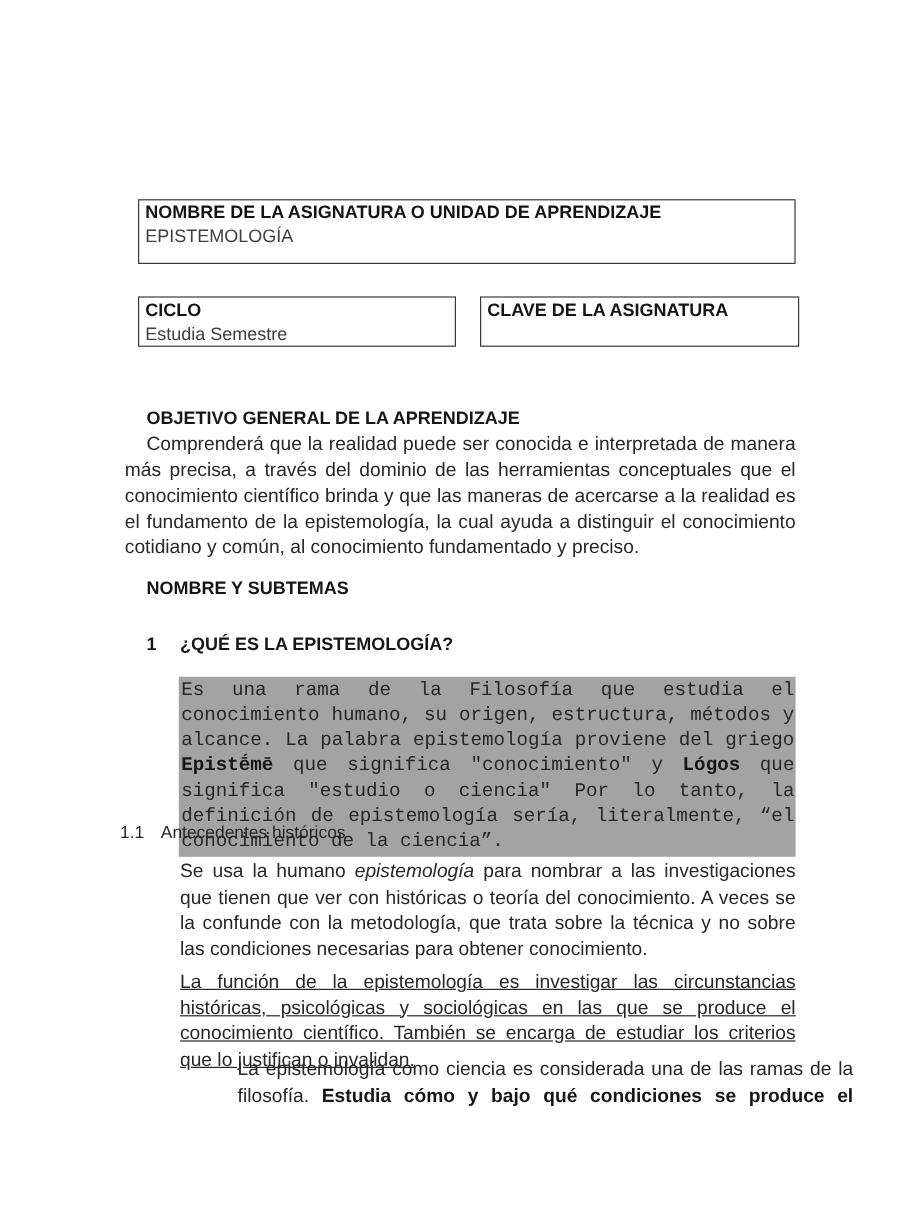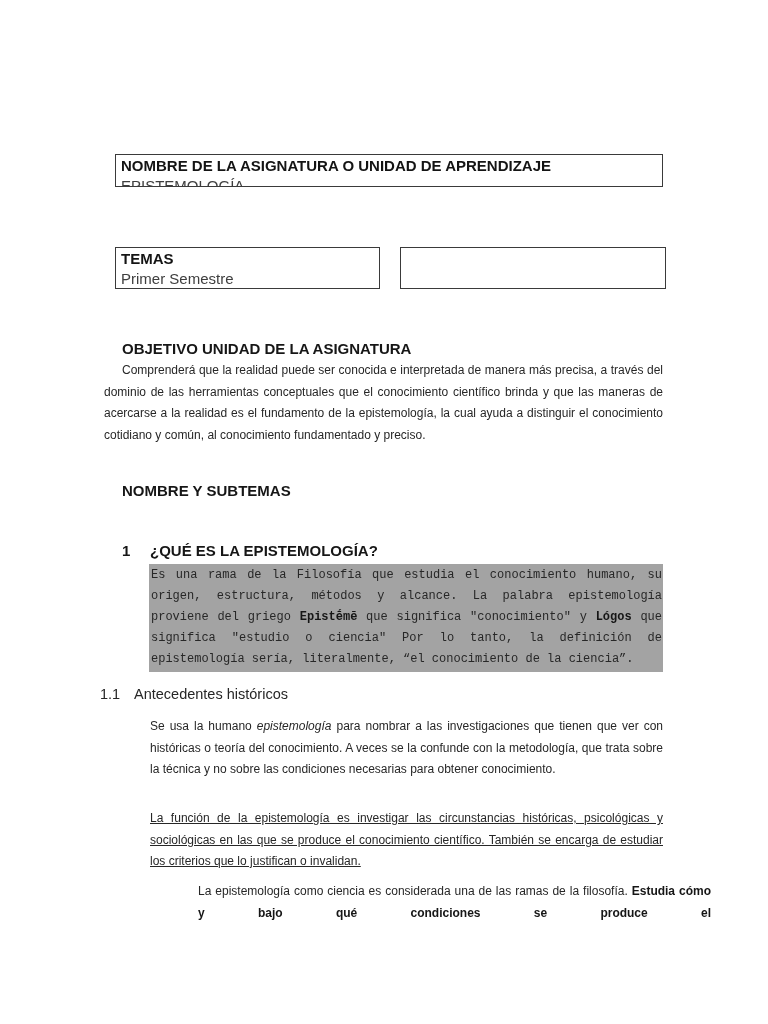--- a/index.html
+++ b/index.html
@@ -28,46 +28,46 @@
     line-height: 19.5px;
     color: #141414;
     white-space: nowrap;
   }
   .field-value {
     font-size: 15px;
     line-height: 19.5px;
     color: #3e3e3e;
     white-space: nowrap;
   }
-  .box-nombre { left: 115px; top: 154px; width: 548px; height: 33px; }
+  .box-nombre { left: 115px; top: 166px; width: 548px; height: 54px; }
   .box-ciclo  { left: 115px; top: 247px; width: 265px; height: 42px; }
   .box-clave  { left: 400px; top: 247px; width: 266px; height: 42px; }
 
   
   .h-section {
     position: absolute;
     font-weight: bold;
     font-size: 15px;
     line-height: 19px;
     color: #161616;
     white-space: nowrap;
   }
   .h-objetivo { left: 122px; top: 339px; }
   .h-temas    { left: 122px; top: 481px; }
 
   .topic-row { position: absolute; white-space: nowrap; }
-  .topic1-row { left: 122px; top: 529px; font-weight: bold; font-size: 15px; color: #161616; margin-top: 13px; }
+  .topic1-row { left: 122px; top: 529px; font-weight: bold; font-size: 15px; color: #161616; }
   .topic1-row .topic-num { display: inline-block; width: 28px; }
   .topic11-row { left: 100px; top: 686px; font-size: 14.5px; color: #262626; }
   .topic11-row .topic-num { display: inline-block; width: 34px; }
 
   
   .para {
     position: absolute;
-    font-size: 12px;
+    font-size: 16px;
     line-height: 21.5px;
     text-align: justify;
     color: #272727;
   }
   .para-objetivo { left: 104px; top: 360px; width: 559px; text-indent: 18px; }
   .para-highlight {
     left: 149px; top: 564px; width: 514px;
     line-height: 21px;
     padding: 1px 1px 2px 2px;
   }
@@ -82,28 +82,29 @@
 <body style="background: rgb(255, 255, 255);">
 
 <div class="page">
 
   <div class="field-box box-nombre">
     <div class="field-label">NOMBRE DE LA ASIGNATURA O UNIDAD DE APRENDIZAJE</div>
     <div class="field-value">EPISTEMOLOGÍA</div>
   </div>
 
   <div class="field-box box-ciclo">
-    <div class="field-label">TEMAS</div>
-    <div class="field-value">Primer Semestre</div>
+    <div class="field-label">CICLO</div>
+    <div class="field-value">Estudia Semestre</div>
   </div>
 
   <div class="field-box box-clave">
+    <div class="field-label">CLAVE DE LA ASIGNATURA</div>
   </div>
 
-  <div class="h-section h-objetivo">OBJETIVO UNIDAD DE LA ASIGNATURA</div>
+  <div class="h-section h-objetivo">OBJETIVO GENERAL DE LA APRENDIZAJE</div>
   <div class="para para-objetivo">Comprenderá que la realidad puede ser conocida e interpretada de manera más precisa, a través del dominio de las herramientas conceptuales que el conocimiento científico brinda y que las maneras de acercarse a la realidad es el fundamento de la epistemología, la cual ayuda a distinguir el conocimiento cotidiano y común, al conocimiento fundamentado y preciso.</div>
 
   <div class="h-section h-temas">NOMBRE Y SUBTEMAS</div>
 
   <div class="topic-row topic1-row">
     <span class="topic-num">1</span><span>¿QUÉ ES LA EPISTEMOLOGÍA?</span>
   </div>
 
   <div class="para para-highlight" style="background: #a3a3a3; font-family: Liberation Mono, monospace;">
     <span>Es una rama de la Filosofía que estudia el conocimiento humano, su origen, estructura, métodos y alcance. La palabra epistemología proviene del griego </span><span class="b">Epistḗmē</span><span> que significa "conocimiento" y </span><span class="b">Lógos</span><span> que significa "estudio o ciencia" Por lo tanto, la definición de epistemología sería, literalmente, “el conocimiento de la ciencia”.</span>

